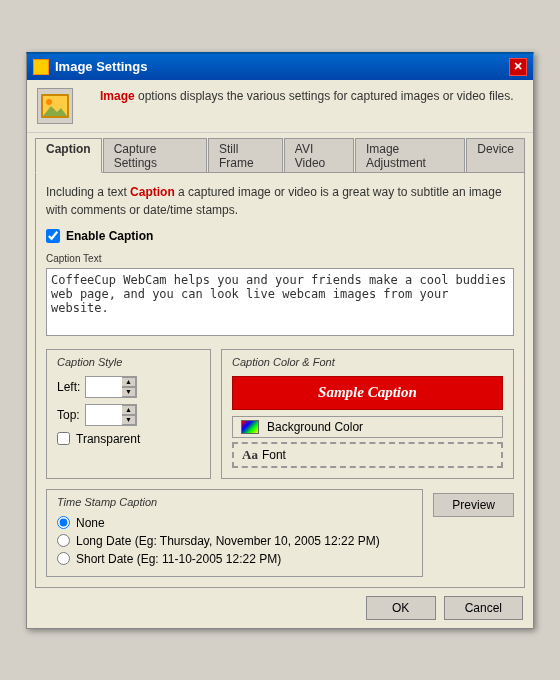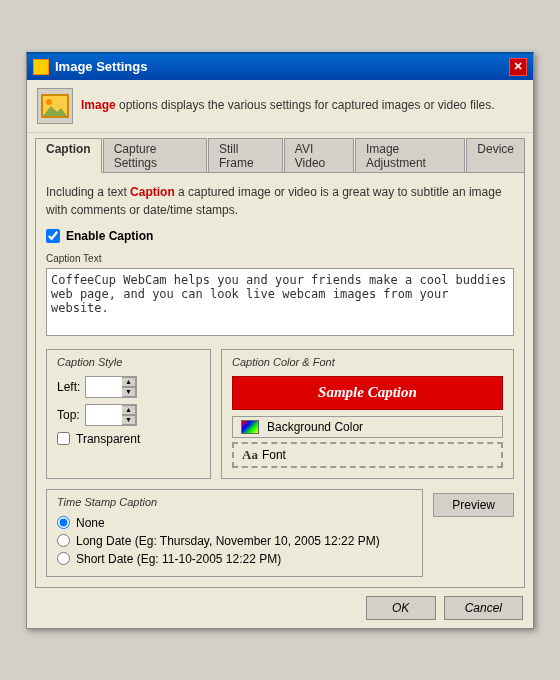--- a/index.html
+++ b/index.html
@@ -52,22 +52,22 @@
       font-size: 11px;
       font-weight: bold;
       display: flex;
       align-items: center;
       justify-content: center;
       cursor: pointer;
     }
     .header-area {
       padding: 8px 10px;
       display: flex;
-      align-items: center;
-      gap: 8px;
+      align-items: flex-start;
+      gap: 27px;
       border-bottom: 1px solid #ccc;
     }
     .header-icon {
       width: 36px;
       height: 36px;
       background: #d4d0c8;
       border: 1px solid #999;
       display: flex;
       align-items: center;
       justify-content: center;
@@ -283,21 +283,20 @@
       gap: 8px;
       padding: 8px 10px;
     }
     .ok-btn, .cancel-btn {
       padding: 4px 20px;
       border: 1px solid #888;
       background: #d4d0c8;
       cursor: pointer;
       font-size: 12px;
       min-width: 70px;
-      font-style: italic;
     }
     .lower-row {
       display: flex;
       gap: 10px;
       margin-top: 10px;
     }
   </style>
 </head>
 <body>
 

